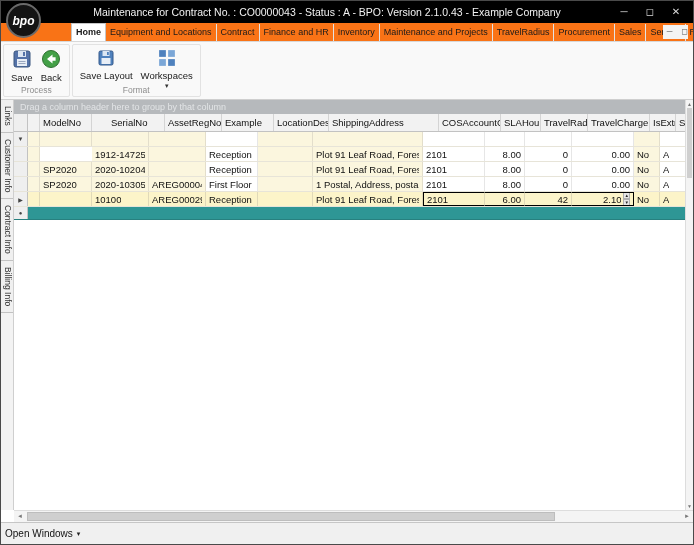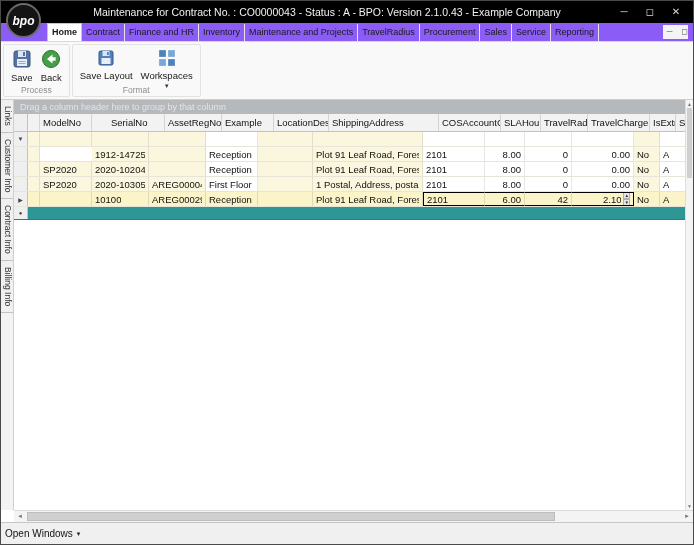--- a/index.html
+++ b/index.html
@@ -8,22 +8,22 @@
   
   .titlebar{position:absolute;left:0;top:0;right:0;height:22px;background:#000}
   .title{position:absolute;left:50px;right:90px;top:0;height:28px;line-height:22px;text-align:center;
          font-size:10.5px;color:#f2f2f2;white-space:nowrap;overflow:hidden}
   .winbtns{position:absolute;right:4px;top:0;height:22px;display:flex;align-items:center}
   .wbtn{width:26px;text-align:center;color:#dcdcdc;font-size:10px;line-height:22px}
   .logo{position:absolute;left:5px;top:2px;width:35px;height:35px;border-radius:50%;background:#141414;
         border:2px solid #6a6a6a;box-sizing:border-box;z-index:20;color:#fff;font-size:12px;font-style:italic;
         font-weight:bold;display:flex;align-items:center;justify-content:center}
   
-  .tabsrow{position:absolute;left:0;top:22px;right:0;height:19px;background:#8b5cf6;border-bottom:1px solid #d8d8d8;
-           display:flex;align-items:flex-end;padding-left:46px;padding-right:42px;box-sizing:border-box;overflow:hidden}
+  .tabsrow{position:absolute;left:0;top:22px;right:0;height:19px;background:#f97316;border-bottom:1px solid #d8d8d8;
+           display:flex;align-items:flex-end;padding-left:70px;padding-right:42px;box-sizing:border-box;overflow:hidden}
   .rtab{font-size:9px;color:#1a1a1a;padding:0 4px;line-height:17px;border-right:1px solid #e3e3e3;white-space:nowrap}
   .rtab.active{background:#fff;border:1px solid #c6c6c6;border-bottom:none;font-weight:bold}
   .mdibtns{position:absolute;right:5px;top:24px;display:flex;gap:9px;z-index:5;background:#f4f4f4;padding-left:4px}
   .mdibtn{font-size:8px;color:#555;line-height:14px}
   
   .ribbon{position:absolute;left:0;top:41px;right:0;height:58px;background:#f9f9f9;border-bottom:1px solid #cfcfcf;
           display:flex;padding:1px 2px;box-sizing:border-box}
   .rgroup{position:relative;border:1px solid #e2e2e2;border-radius:2px;margin:1px 2px 1px 0;display:flex;
           align-items:flex-start;padding:2px 3px 13px 3px}
   .grouplabel{position:absolute;left:0;right:0;bottom:0;text-align:center;font-size:8.5px;color:#8d8d8d;line-height:12px}
@@ -82,20 +82,21 @@
     <div class="winbtns">
       <div class="wbtn">─</div>
       <div class="wbtn">◻</div>
       <div class="wbtn">✕</div>
     </div>
   </div>
   <div class="logo">bpo</div>
 
   <div class="tabsrow">
       <div class="rtab active">Home</div>
+      <div class="rtab">Equipment and Locations</div>
       <div class="rtab">Contract</div>
       <div class="rtab">Finance and HR</div>
       <div class="rtab">Inventory</div>
       <div class="rtab">Maintenance and Projects</div>
       <div class="rtab">TravelRadius</div>
       <div class="rtab">Procurement</div>
       <div class="rtab">Sales</div>
       <div class="rtab">Service</div>
       <div class="rtab">Reporting</div>
     </div>

